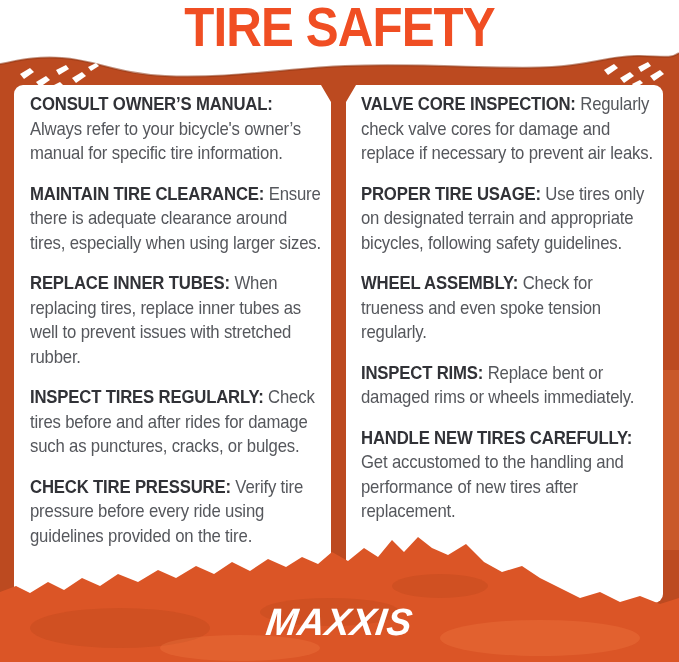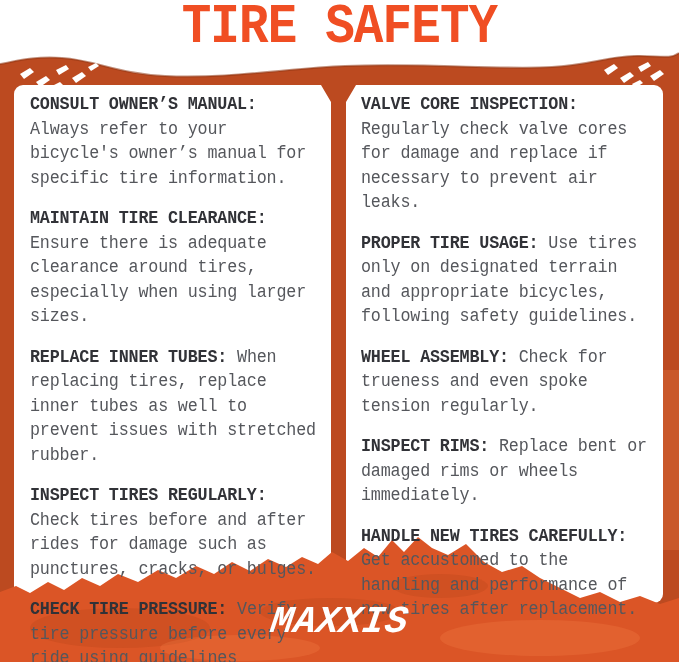--- a/index.html
+++ b/index.html
@@ -1,18 +1,18 @@
 <!DOCTYPE html>
 <html style="--title-orange: #F04E23; --frame-orange: #BC4A20; --frame-orange-dark: #8E3413; --bottom-orange: #DB5526; --panel-bg: #FFFFFF; --heading-text: #313237; --body-text: #55575C;"><head>
 <meta charset="utf-8">
 <style>
   html,body{margin:0;padding:0;background:#fff;}
   .poster{
     position:relative;width:679px;height:662px;overflow:hidden;background:#fff;
-    font-family:Liberation Mono, monospace;
+    font-family:Liberation Sans, sans-serif;
   }
   .title{
     position:absolute;top:0;left:0;width:679px;margin:0;text-align:center;
     font-size:56px;line-height:54px;font-weight:800;letter-spacing:-1px;
     color:var(--title-orange);transform:scaleX(.88);transform-origin:50% 0;
     white-space:nowrap;
   }
   .frame{position:absolute;top:50px;left:0;width:679px;height:612px;}
   .f-base{fill:var(--frame-orange);}
   .f-edge{fill:none;stroke:var(--frame-orange-dark);stroke-width:2;opacity:.55;}

